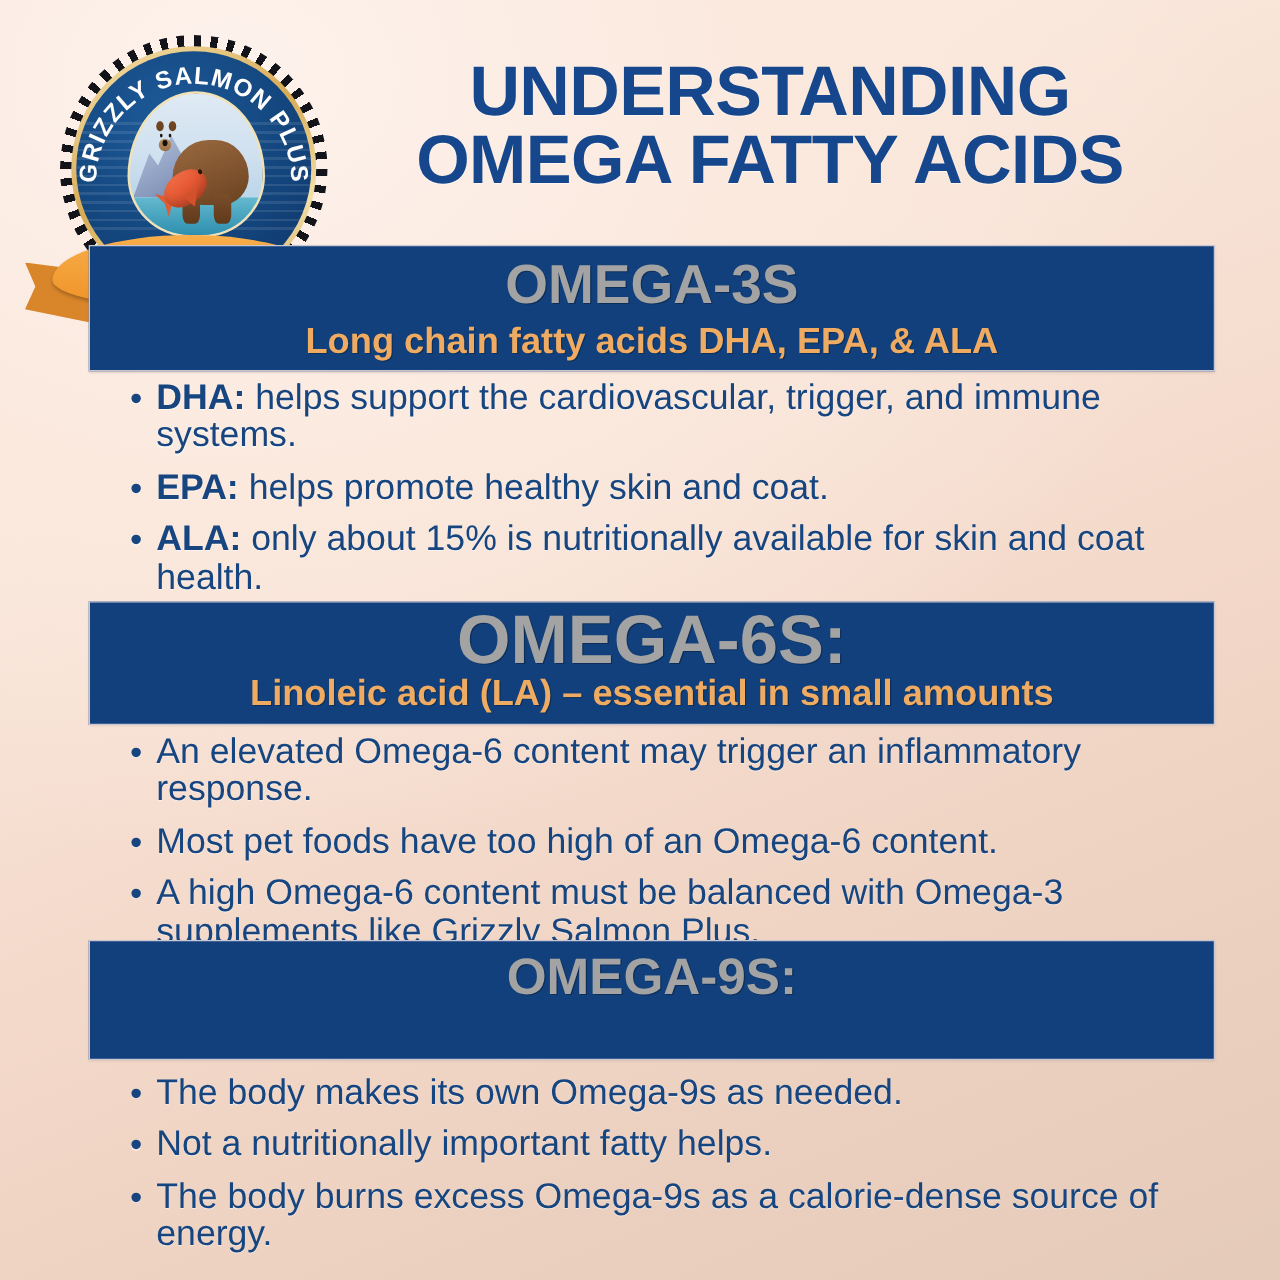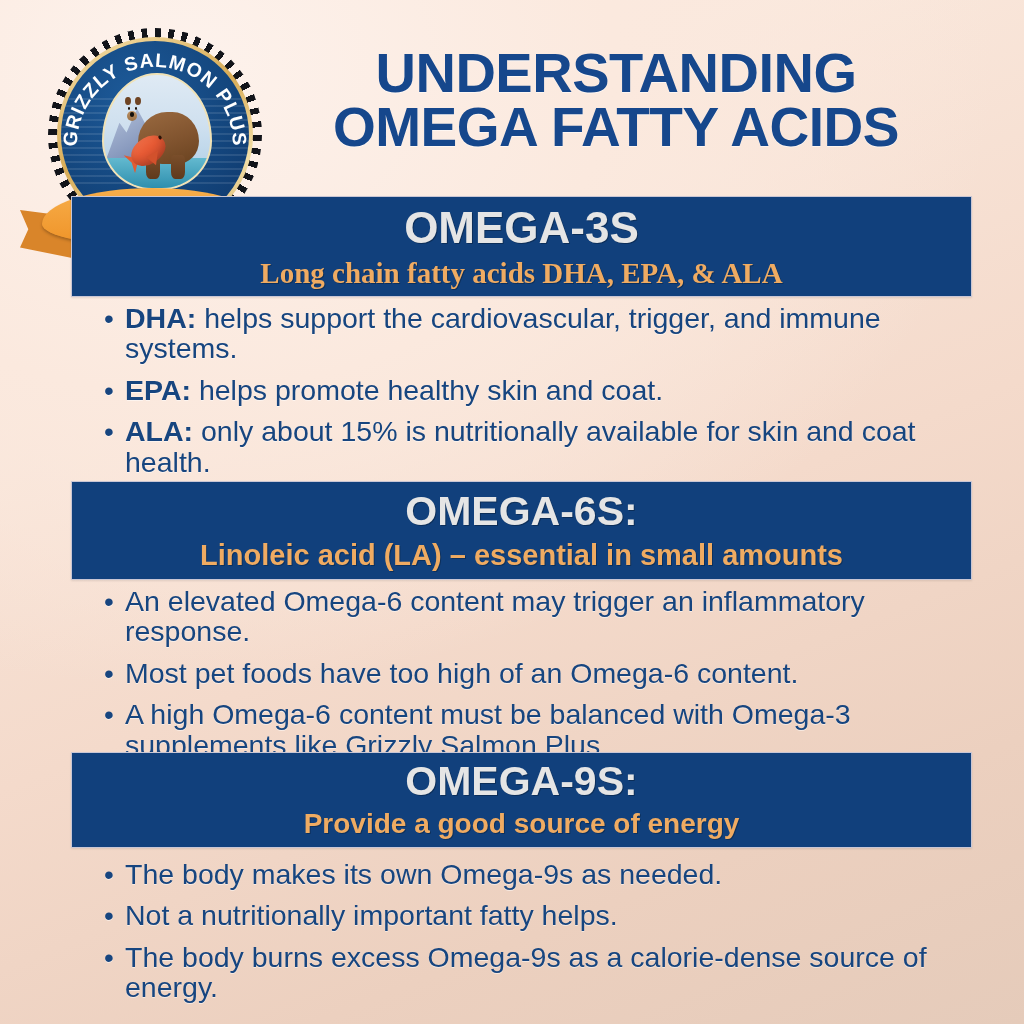--- a/index.html
+++ b/index.html
@@ -35,37 +35,37 @@
   
   .band{
     position:absolute;left:71px;width:901px;
     background:#11407c;
     border:1px solid #c9c6d4;
     box-sizing:border-box;
     text-align:center;
     box-shadow:0 1px 2px rgba(0,0,0,.10);
   }
   .band-title{
-    color:#e5e5e5;
+    color:#a3a3a3;
     font-weight:bold;
     letter-spacing:0px;
     text-shadow:1px 1px 0 rgba(0,0,0,.28);
   }
   .band-sub{
     color:#efab62;
     font-weight:bold;
     text-shadow:1px 1px 0 rgba(0,0,0,.25);
   }
 
   #band-omega3{top:196px;height:101px;}
   #band-omega3 .band-title{font-size:44px;line-height:50px;padding-top:6px;}
-  #band-omega3 .band-sub{font-size:29px;line-height:34px;padding-top:3px;font-family:Liberation Serif, serif;}
+  #band-omega3 .band-sub{font-size:29px;line-height:34px;padding-top:3px;}
 
   #band-omega6{top:481px;height:99px;}
-  #band-omega6 .band-title{font-size:41px;line-height:47px;padding-top:6px;}
+  #band-omega6 .band-title{font-size:55px;line-height:47px;padding-top:6px;}
   #band-omega6 .band-sub{font-size:29px;line-height:34px;padding-top:3px;}
 
   #band-omega9{top:752px;height:96px;}
   #band-omega9 .band-title{font-size:41px;line-height:47px;padding-top:5px;}
   #band-omega9 .band-sub{font-size:28px;line-height:33px;padding-top:2px;}
 
   
   .bullets{position:absolute;left:101px;width:880px;}
   #bullets-omega3{top:303px;}
   #bullets-omega6{top:586px;}
@@ -317,21 +317,20 @@
     <div class="bullet">
       <span class="dot">•</span><span>Most pet foods have too high of an Omega-6 content.</span>
     </div>
     <div class="bullet">
       <span class="dot">•</span><span>A high Omega-6 content must be balanced with Omega-3 supplements like Grizzly Salmon Plus.</span>
     </div>
   </div>
 
   <div class="band" id="band-omega9">
     <div class="band-title">OMEGA-9S:</div>
-    <div class="band-sub">Provide a good source of energy</div>
   </div>
 
   <div class="bullets" id="bullets-omega9">
     <div class="bullet">
       <span class="dot">•</span><span>The body makes its own Omega-9s as needed.</span>
     </div>
     <div class="bullet">
       <span class="dot">•</span><span>Not a nutritionally important fatty helps.</span>
     </div>
     <div class="bullet">

